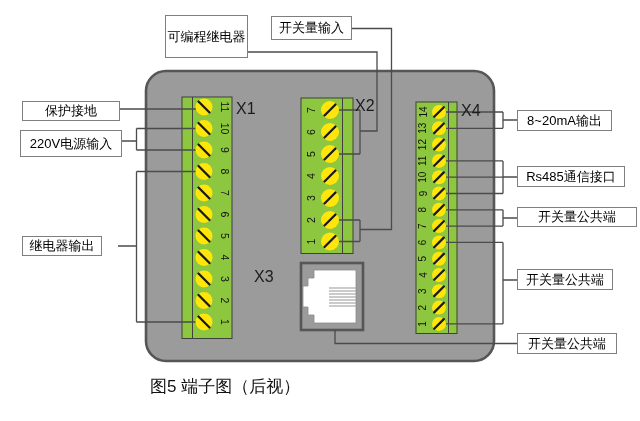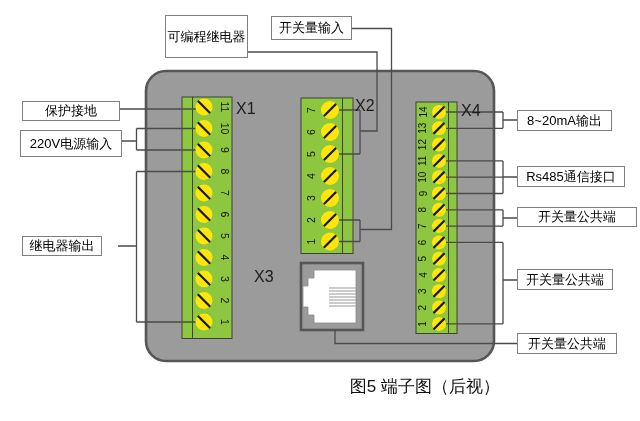--- a/index.html
+++ b/index.html
@@ -16,21 +16,21 @@
         text-anchor:middle;dominant-baseline:central;}
   .tnum4{font-size:10px;}
   .xlabel{font-family:"Liberation Sans",sans-serif;font-size:16px;fill:#1c1c1c;}
   .jackwhite{fill:#ffffff;stroke:#8a8a8a;stroke-width:0.8;}
   .jackouter{fill:var(--device-body,#9b9b9b);stroke:var(--device-border,#565656);stroke-width:2.6;}
   .pin{stroke:#a8a8a8;stroke-width:1.2;}
   .lbox{position:absolute;background:#ffffff;border:1.5px solid #7f7f7f;box-sizing:border-box;
         display:flex;align-items:center;justify-content:center;font-size:13px;color:#000;
         white-space:nowrap;}
   .caption{position:absolute;left:150px;top:376px;width:350px;height:22px;line-height:22px;
-           text-align:right;font-size:17px;color:#111;}
+           text-align:left;font-size:17px;color:#111;}
 </style>
 </head>
 <body>
 
 <div class="stage">
 
 <svg width="640" height="421" viewBox="0 0 640 421">
 
   <rect class="device" x="146" y="71" width="348" height="290" rx="20" ry="20"></rect>
 

